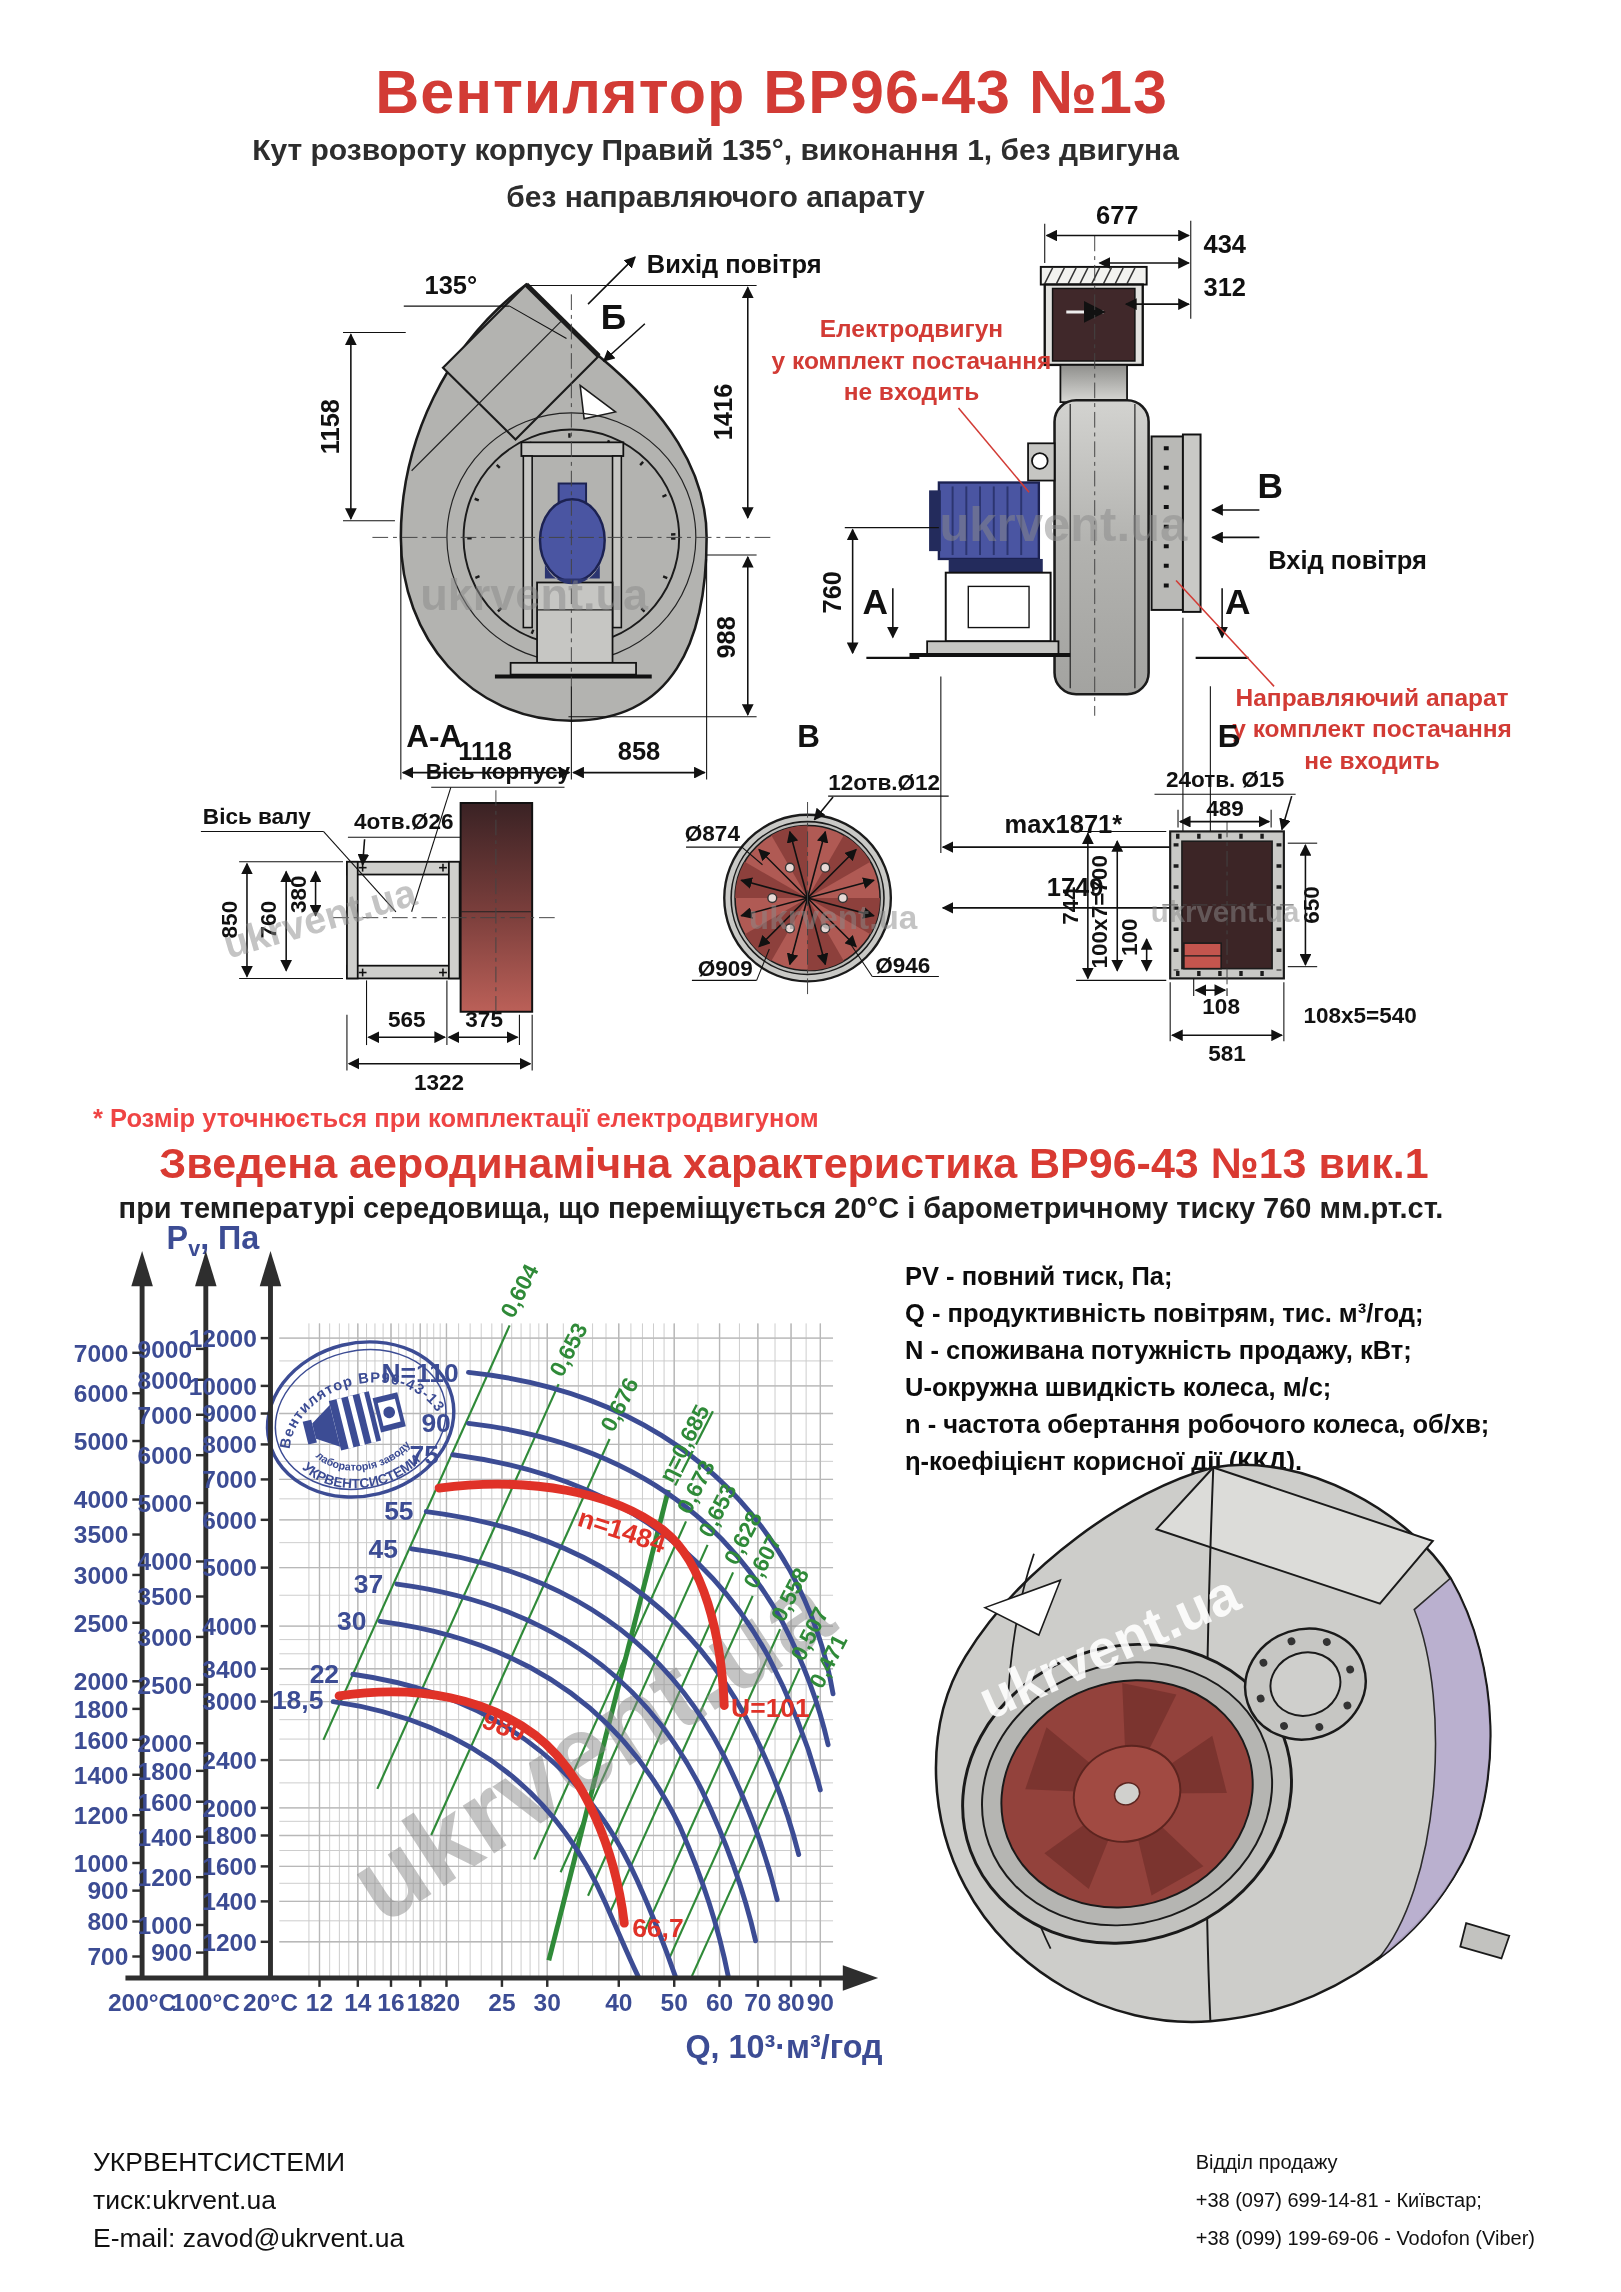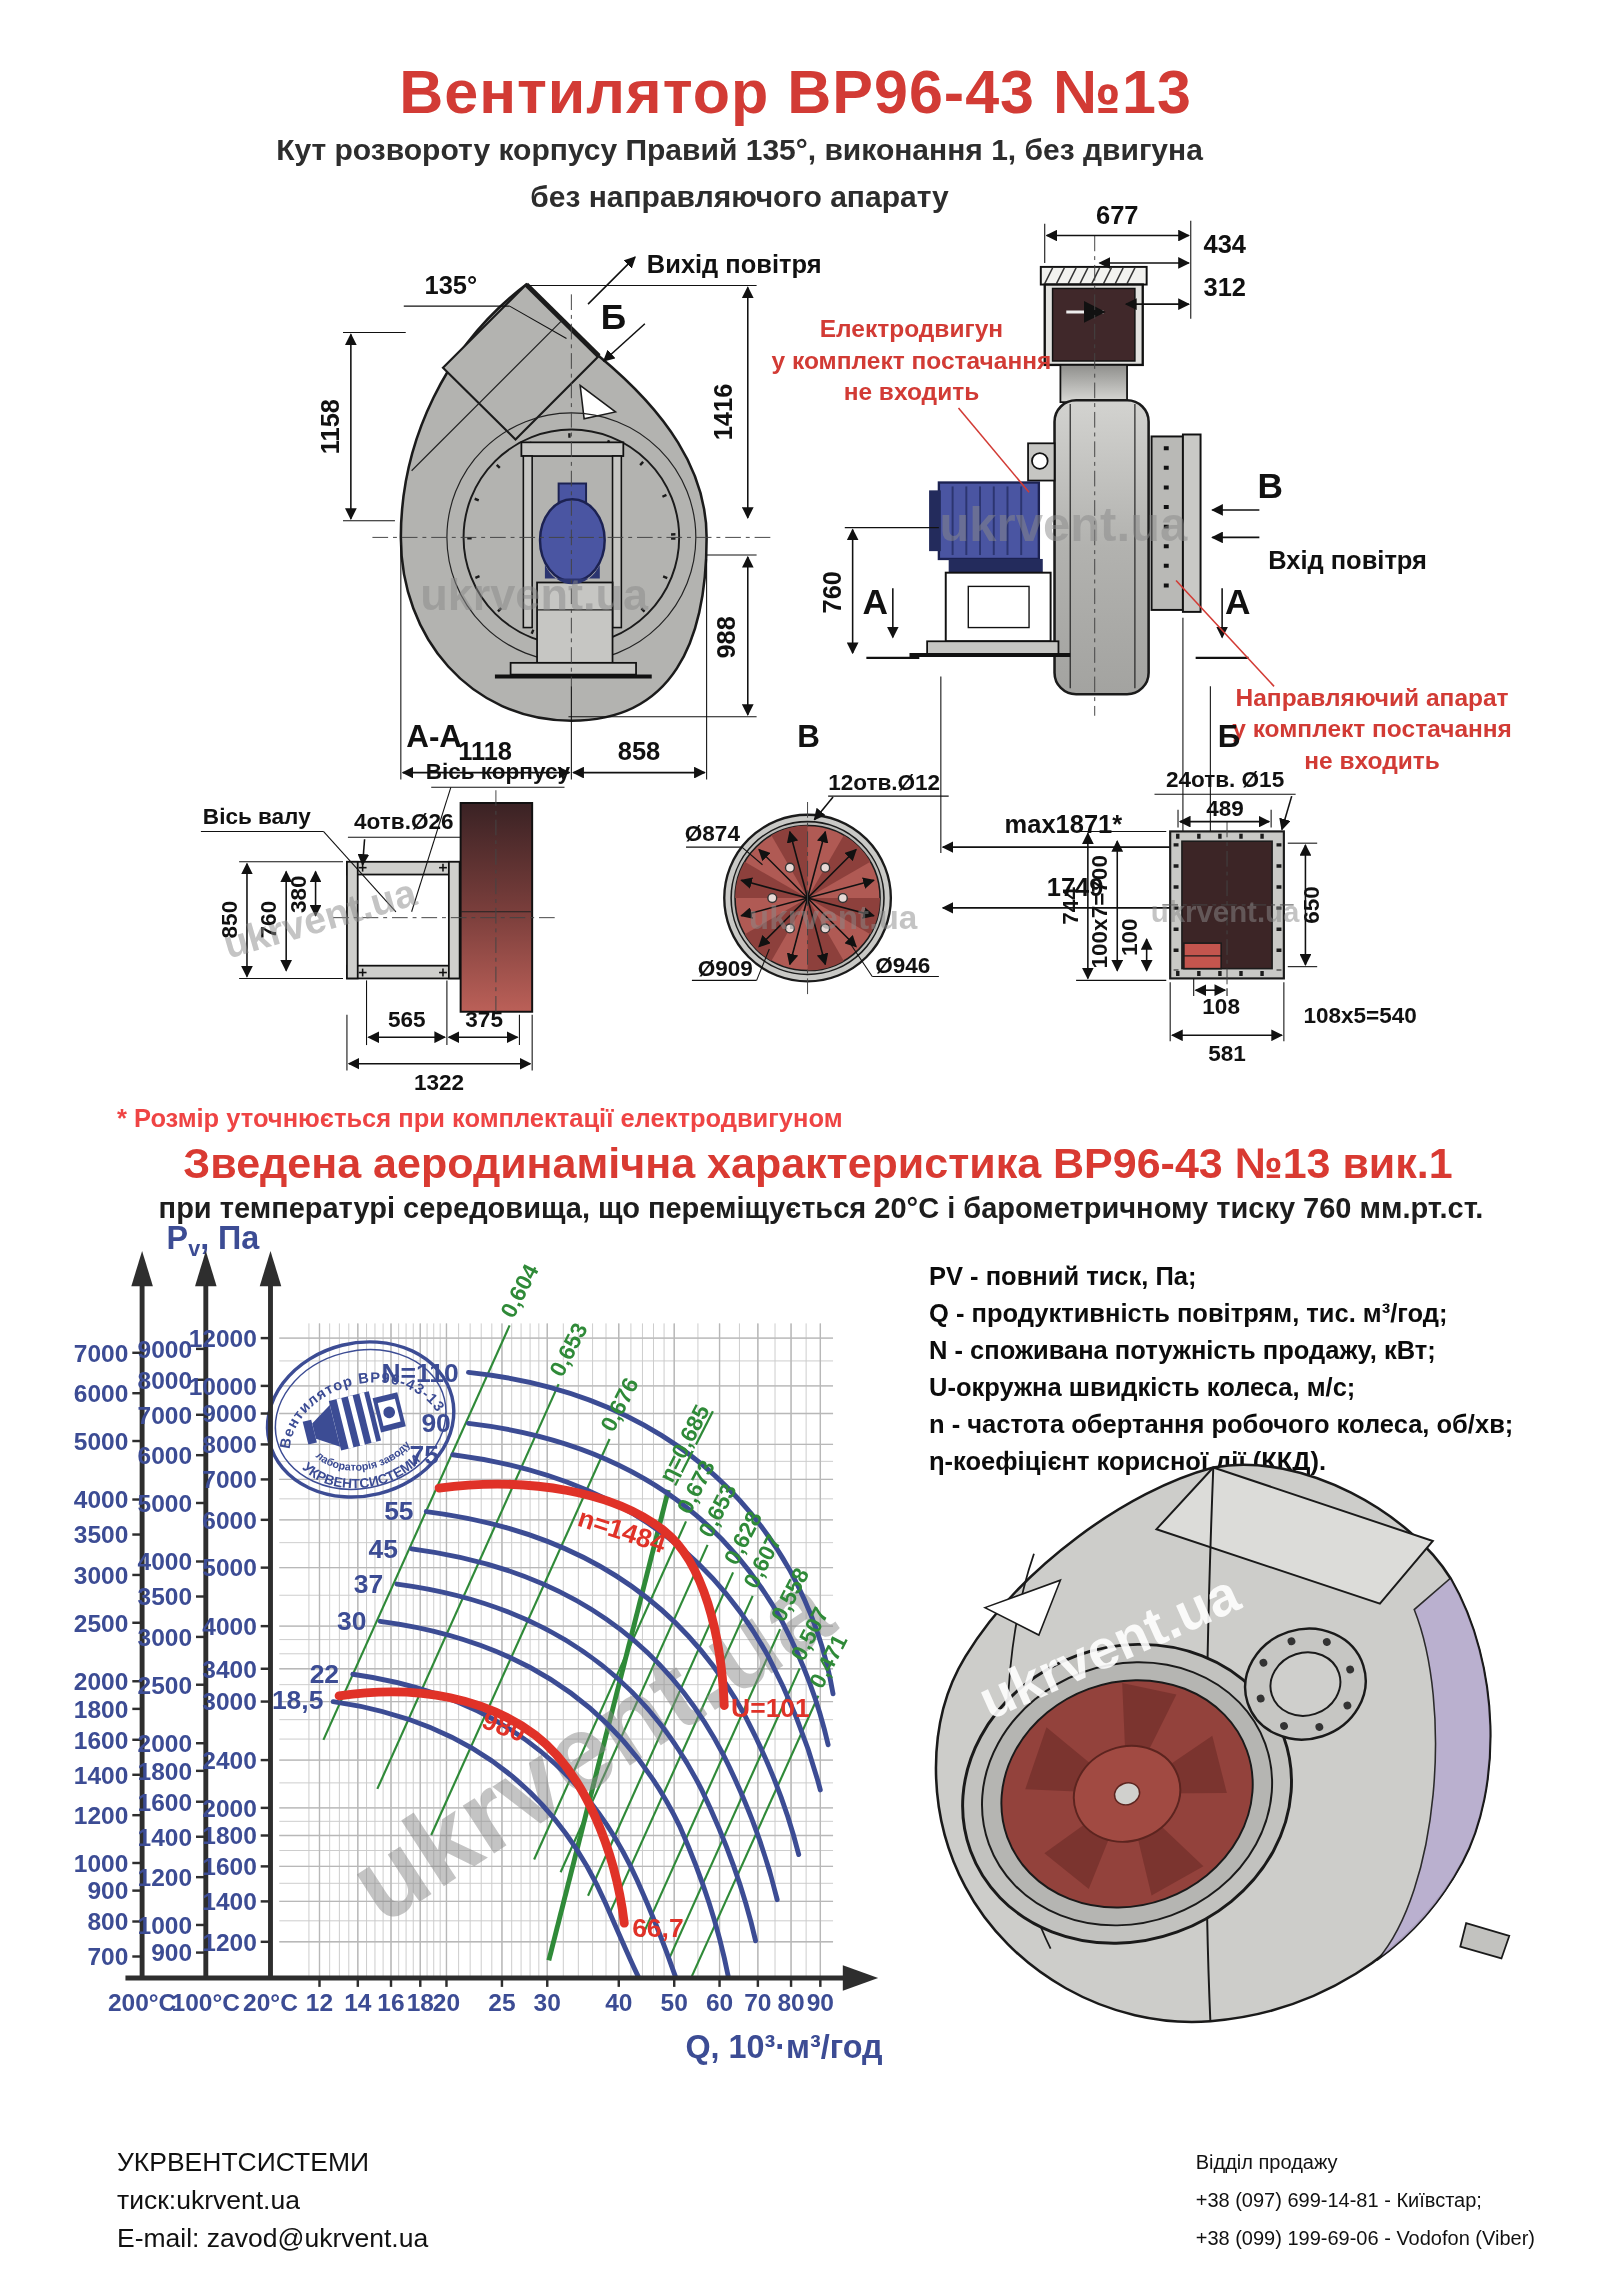--- a/index.html
+++ b/index.html
@@ -1,29 +1,29 @@
 <!DOCTYPE html>
 <html><head>
 <meta charset="utf-8">
 <style>
   html,body{margin:0;padding:0;background:#ffffff;}
   body{width:1621px;height:2293px;position:relative;overflow:hidden;
        font-family:"Liberation Sans",sans-serif;}
-  .abs{position:absolute;padding-left:24px;}
+  .abs{position:absolute;}
   .page-title{left:0;top:57px;width:1543px;text-align:center;color:#d23b35;
               font-size:61px;font-weight:bold;letter-spacing:1px;}
   .page-sub1{left:0;top:133px;width:1431px;text-align:center;color:#2d2d2d;
              font-size:30px;font-weight:bold;}
   .page-sub2{left:0;top:180px;width:1431px;text-align:center;color:#2d2d2d;
              font-size:30px;font-weight:bold;}
   .footnote{left:93px;top:1104px;font-size:25.5px;font-weight:600;color:#ef4444;}
   .aero-head{left:0;top:1139px;width:1588px;text-align:center;color:#d93a32;
              font-size:43px;font-weight:bold;}
   .aero-sub{left:0;top:1192px;width:1562px;text-align:center;color:#1d1d1d;
-            font-size:29px;font-weight:bold;margin-left:16px;}
+            font-size:29px;font-weight:bold;}
   .legend{left:880px;top:1258px;width:706px;color:#0c0c0c;font-size:25.5px;
           font-weight:bold;line-height:37px;margin-left:25px;}
   .footer-left{left:93px;top:2143px;font-size:26.5px;color:#111;line-height:38px;}
   .footer-right{right:86px;top:2143px;font-size:20px;color:#111;line-height:38px;
                 text-align:left;}
   svg{position:absolute;left:0;top:0;}
   svg text{font-family:"Liberation Sans",sans-serif;}
   .dim{stroke:#111;stroke-width:1.6;fill:none;}
   .ext{stroke:#111;stroke-width:1.1;fill:none;}
   .cl{stroke:#444;stroke-width:1;stroke-dasharray:16 5 4 5;fill:none;}

